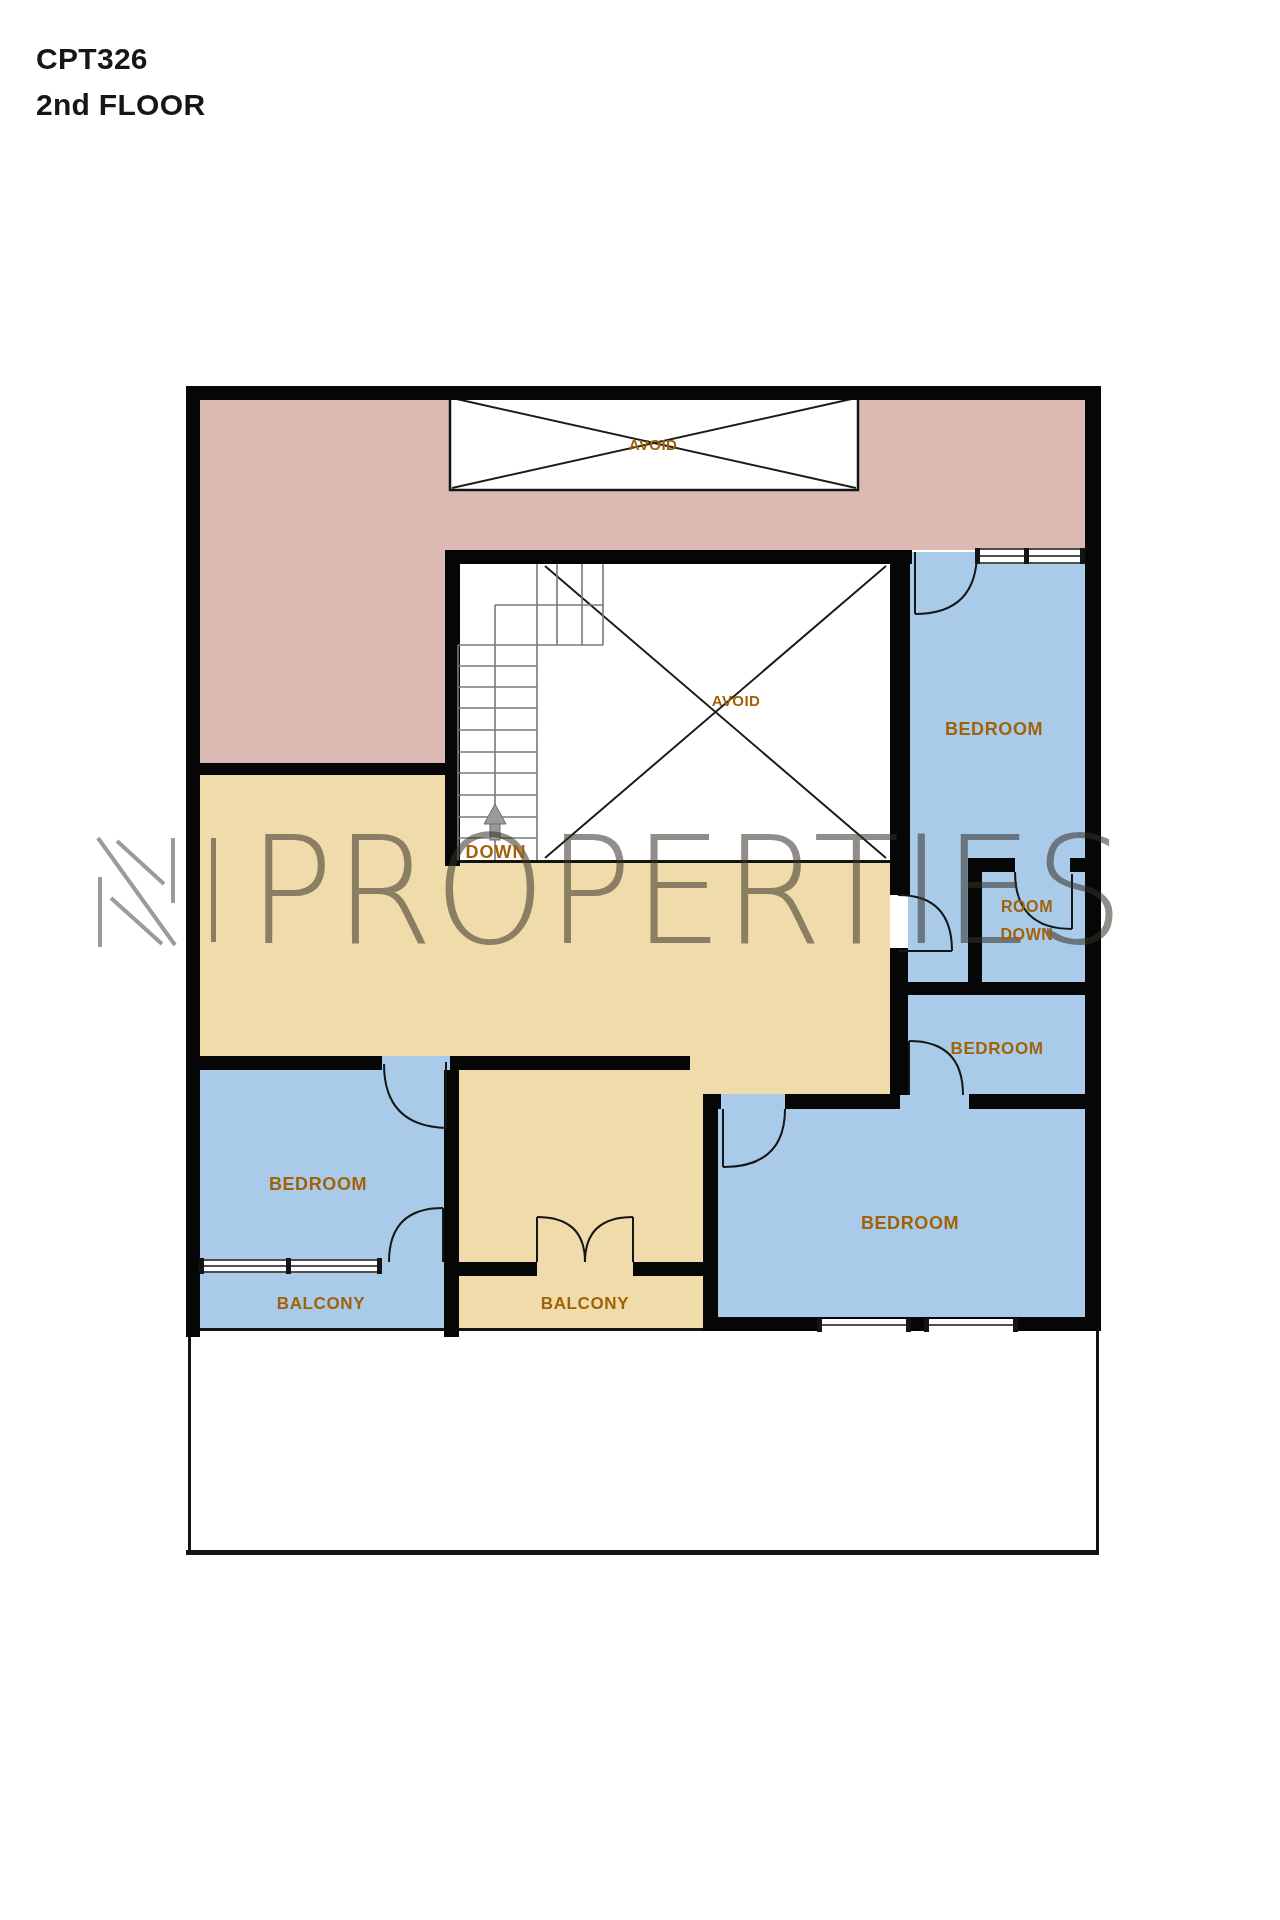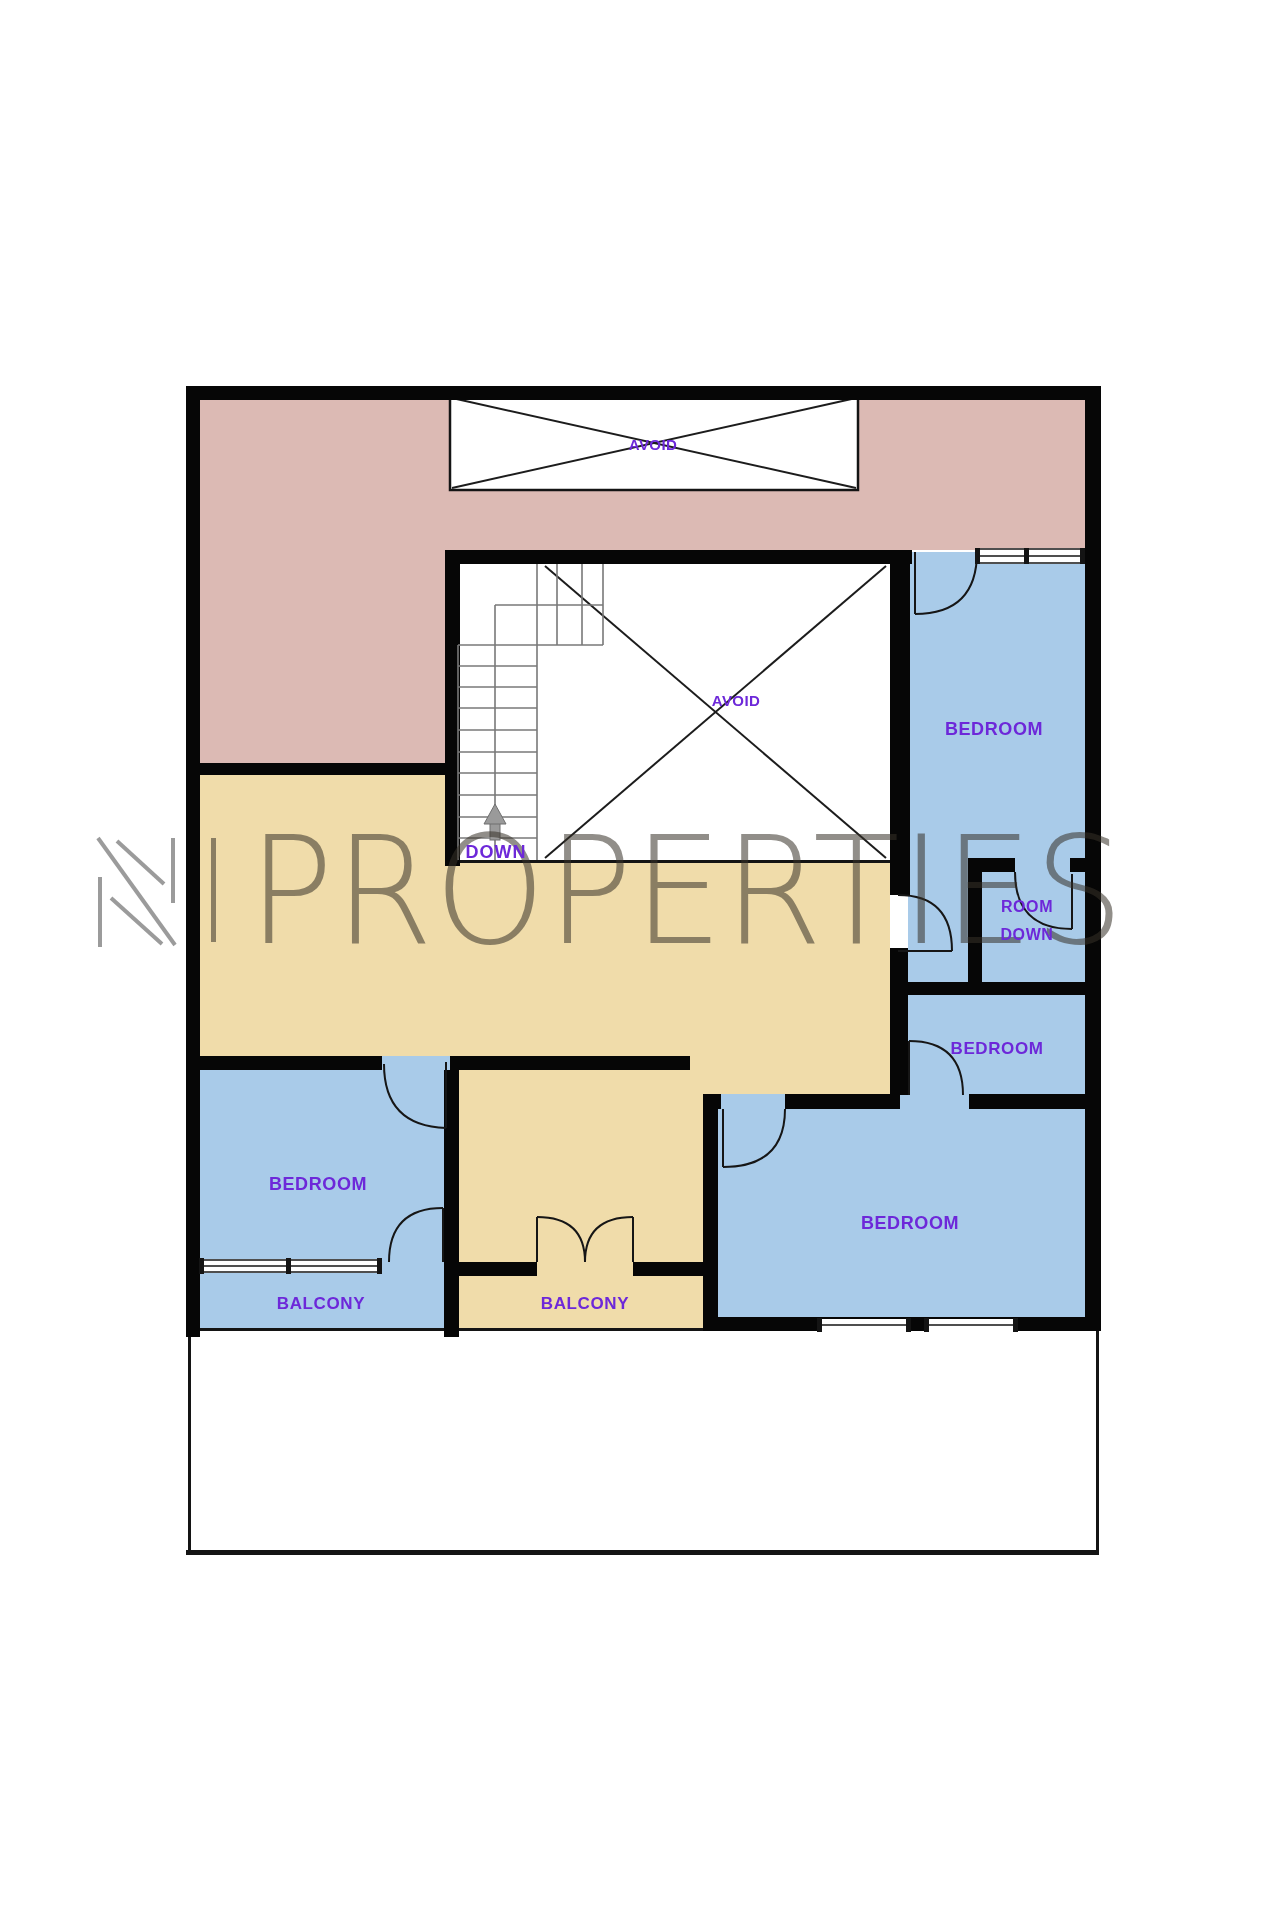--- a/index.html
+++ b/index.html
@@ -11,31 +11,35 @@
   .wall{fill:#060606;}
   .thin{fill:#141414;}
   .xline{stroke:#1c1c1c;stroke-width:2;fill:none;}
   .boxline{fill:#ffffff;stroke:#141414;stroke-width:2.5;}
   .stair{stroke:#787878;stroke-width:1.6;fill:none;}
   .door{stroke:#161616;stroke-width:2;fill:none;}
   .winline{stroke:#141414;stroke-width:1.6;}
   .wm-line{stroke:#9b9b9b;stroke-width:4;fill:none;}
   .wm-bar{fill:rgba(70,64,52,0.6);}
   .wm-text{font-family:"DejaVu Sans",sans-serif;font-weight:200;letter-spacing:1px;}
-  .lbl{position:absolute;transform:translate(-50%,-50%);color:#6d28d9;font-weight:600;
+  .lbl{position:absolute;transform:translate(-50%,-50%);color:#a16207;font-weight:600;
        font-size:18px;letter-spacing:.6px;white-space:nowrap;text-align:center;}
   .lbl.small{font-size:15px;letter-spacing:.4px;}
   .lbl.down{font-size:18px;font-weight:700;letter-spacing:1px;}
   .lbl.two{font-size:16px;line-height:28px;}
 </style>
 </head>
 <body>
 
 <div class="page">
 
+  <div class="title">
+    <div>CPT326</div>
+    <div>2nd FLOOR</div>
+  </div>
 
   <svg width="1280" height="1920" viewBox="0 0 1280 1920">
 
     <g>
       <rect x="200" y="398" width="885" height="152" fill="#DCBAB4"></rect>
       <rect x="200" y="550" width="245" height="215" fill="#DCBAB4"></rect>
 
       <rect x="200" y="773" width="690" height="283" fill="#F0DCAA"></rect>
       <rect x="690" y="1056" width="200" height="38" fill="#F0DCAA"></rect>
       <rect x="454" y="1070" width="236" height="26" fill="#F0DCAA"></rect>

